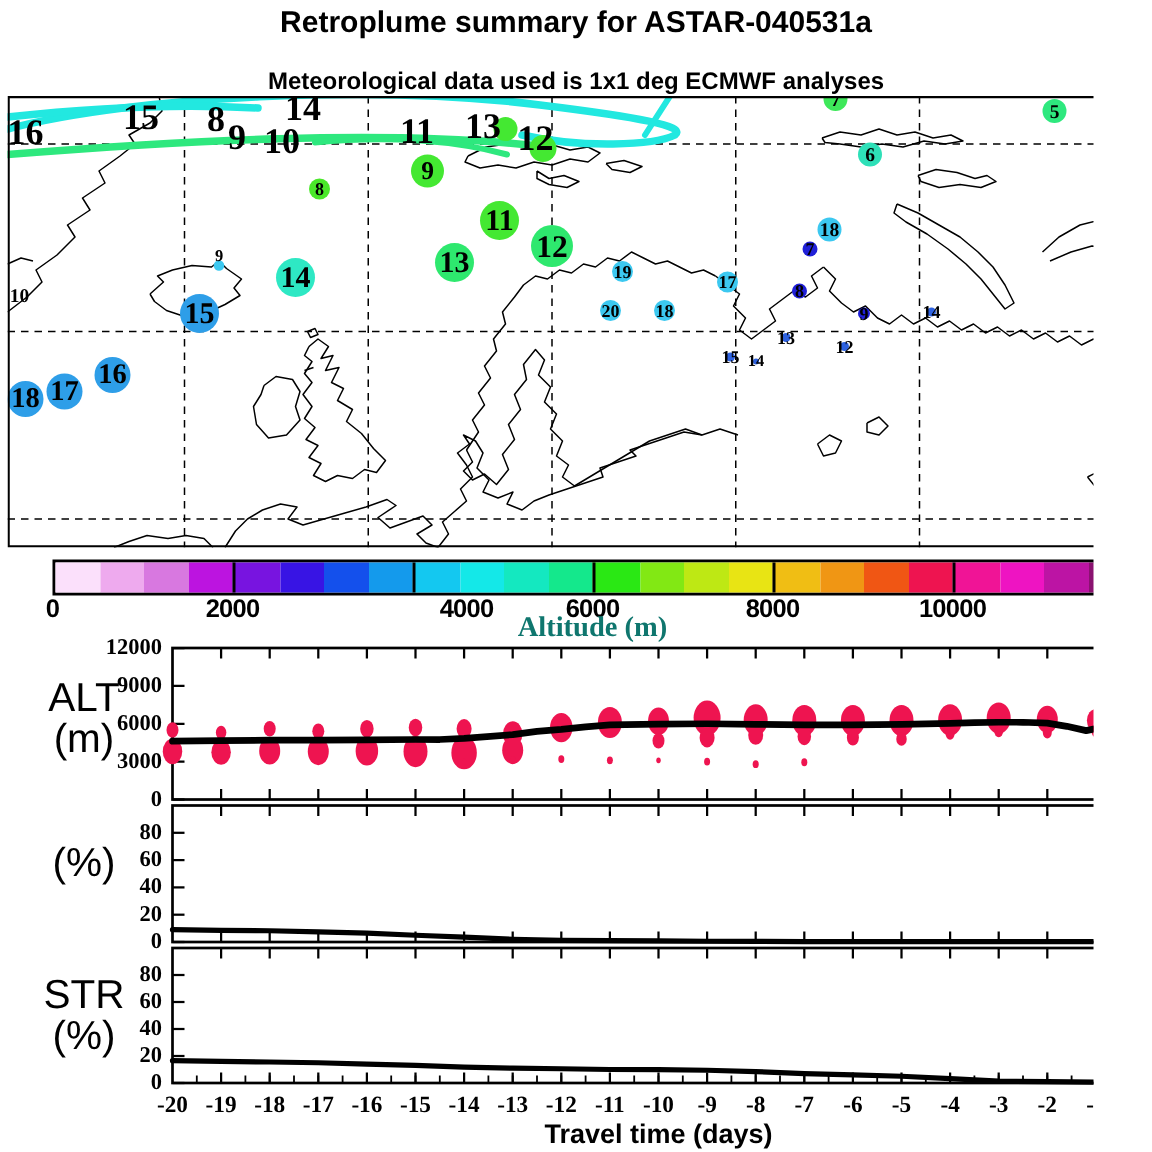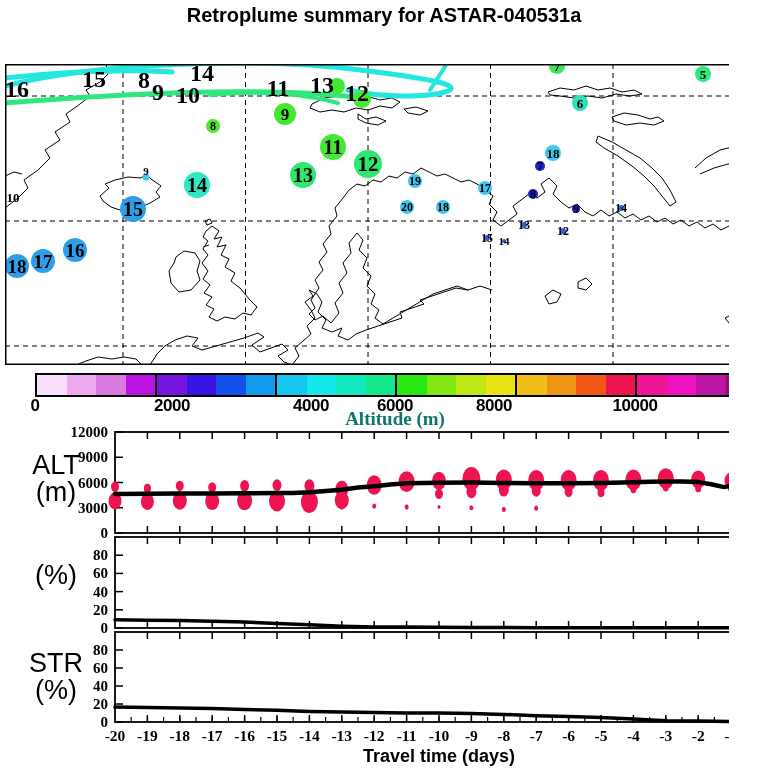--- a/index.html
+++ b/index.html
@@ -22,20 +22,21 @@
               font-size:27px;line-height:1.0;color:#000;}
   #lab-alt{top:452px;} #lab-abl{top:562px;} #lab-str{top:650px;}
   svg text{fill:#000;}
 </style>
 </head>
 <body>
 
 <div id="page">
 
   <div class="title" id="t1">Retroplume summary for ASTAR-040531a</div>
+  <div class="title" id="t3">Meteorological data used is 1x1 deg ECMWF analyses</div>
 
   <div id="map-wrap">
     <svg id="map-svg" width="758" height="301" viewBox="5 64 758 301">
         <g>
           <path d="M5,208 L18,198 28,188 24,180 38,170 50,158 45,150 60,140 55,132 70,122 66,114 80,104 90,96 86,90 100,82 108,74 106,64" fill="none" stroke="#000" stroke-width="1" stroke-linejoin="round"></path>
           <path d="M5,176 L14,172 22,174" fill="none" stroke="#000" stroke-width="1" stroke-linejoin="round"></path>
           <path d="M100,196 109,188 105,184 115,180 128,177 141,178 146,174 151,179 161,186 156,192 160,197 150,203 137,209 123,211 111,207 103,201 100,196" fill="none" stroke="#000" stroke-width="1" stroke-linejoin="round"></path>
           <path d="M176,257 184,251 195,253 200,261 197,271 200,280 191,290 179,292 171,283 169,271 174,263 176,257" fill="none" stroke="#000" stroke-width="1" stroke-linejoin="round"></path>
           <path d="M206,231 212,226 219,231 214,239 222,237 217,247 226,245 221,255 229,259 225,267 235,273 231,281 241,289 249,299 257,307 251,315 243,313 235,319 225,317 217,321 209,317 214,309 206,305 212,297 204,293 210,285 203,279 208,271 202,263 208,255 203,249 208,241 203,237 206,231" fill="none" stroke="#000" stroke-width="1" stroke-linejoin="round"></path>
           <path d="M205,221 210,219 212,223 207,225 205,221" fill="none" stroke="#000" stroke-width="1" stroke-linejoin="round"></path>
@@ -172,24 +173,24 @@
       <div class="seg" style="background: rgb(240, 150, 20);"></div>
       <div class="seg" style="background: rgb(240, 86, 20);"></div>
       <div class="seg" style="background: rgb(238, 20, 80);"></div>
       <div class="seg div" style="background: rgb(240, 20, 150);"></div>
       <div class="seg" style="background: rgb(238, 20, 194);"></div>
       <div class="seg" style="background: rgb(188, 20, 164);"></div>
       <div class="seg" style="background: rgb(138, 18, 112);"></div>
     </div>
   <div id="cbar-ticks">
       <div class="cbar-tick" style="left: 35px;">0</div>
-      <div class="cbar-tick" style="left: 172px;">2000</div>
+      <div class="cbar-tick" style="left: 155px;">2000</div>
       <div class="cbar-tick" style="left: 275px; margin-left: 36px;">4000</div>
       <div class="cbar-tick" style="left: 395px;">6000</div>
-      <div class="cbar-tick" style="left: 494px; text-align: center;">8000</div>
+      <div class="cbar-tick" style="left: 515px; text-align: center;">8000</div>
       <div class="cbar-tick" style="left: 635px;">10000</div>
       <div class="cbar-tick" style="left: 755px;">12000</div>
     </div>
   <div id="cbar-title">Altitude (m)</div>
 
   <div class="side-label" id="lab-alt">
     <div>ALT</div>
     <div>(m)</div>
   </div>
   <div class="side-label" id="lab-abl">

